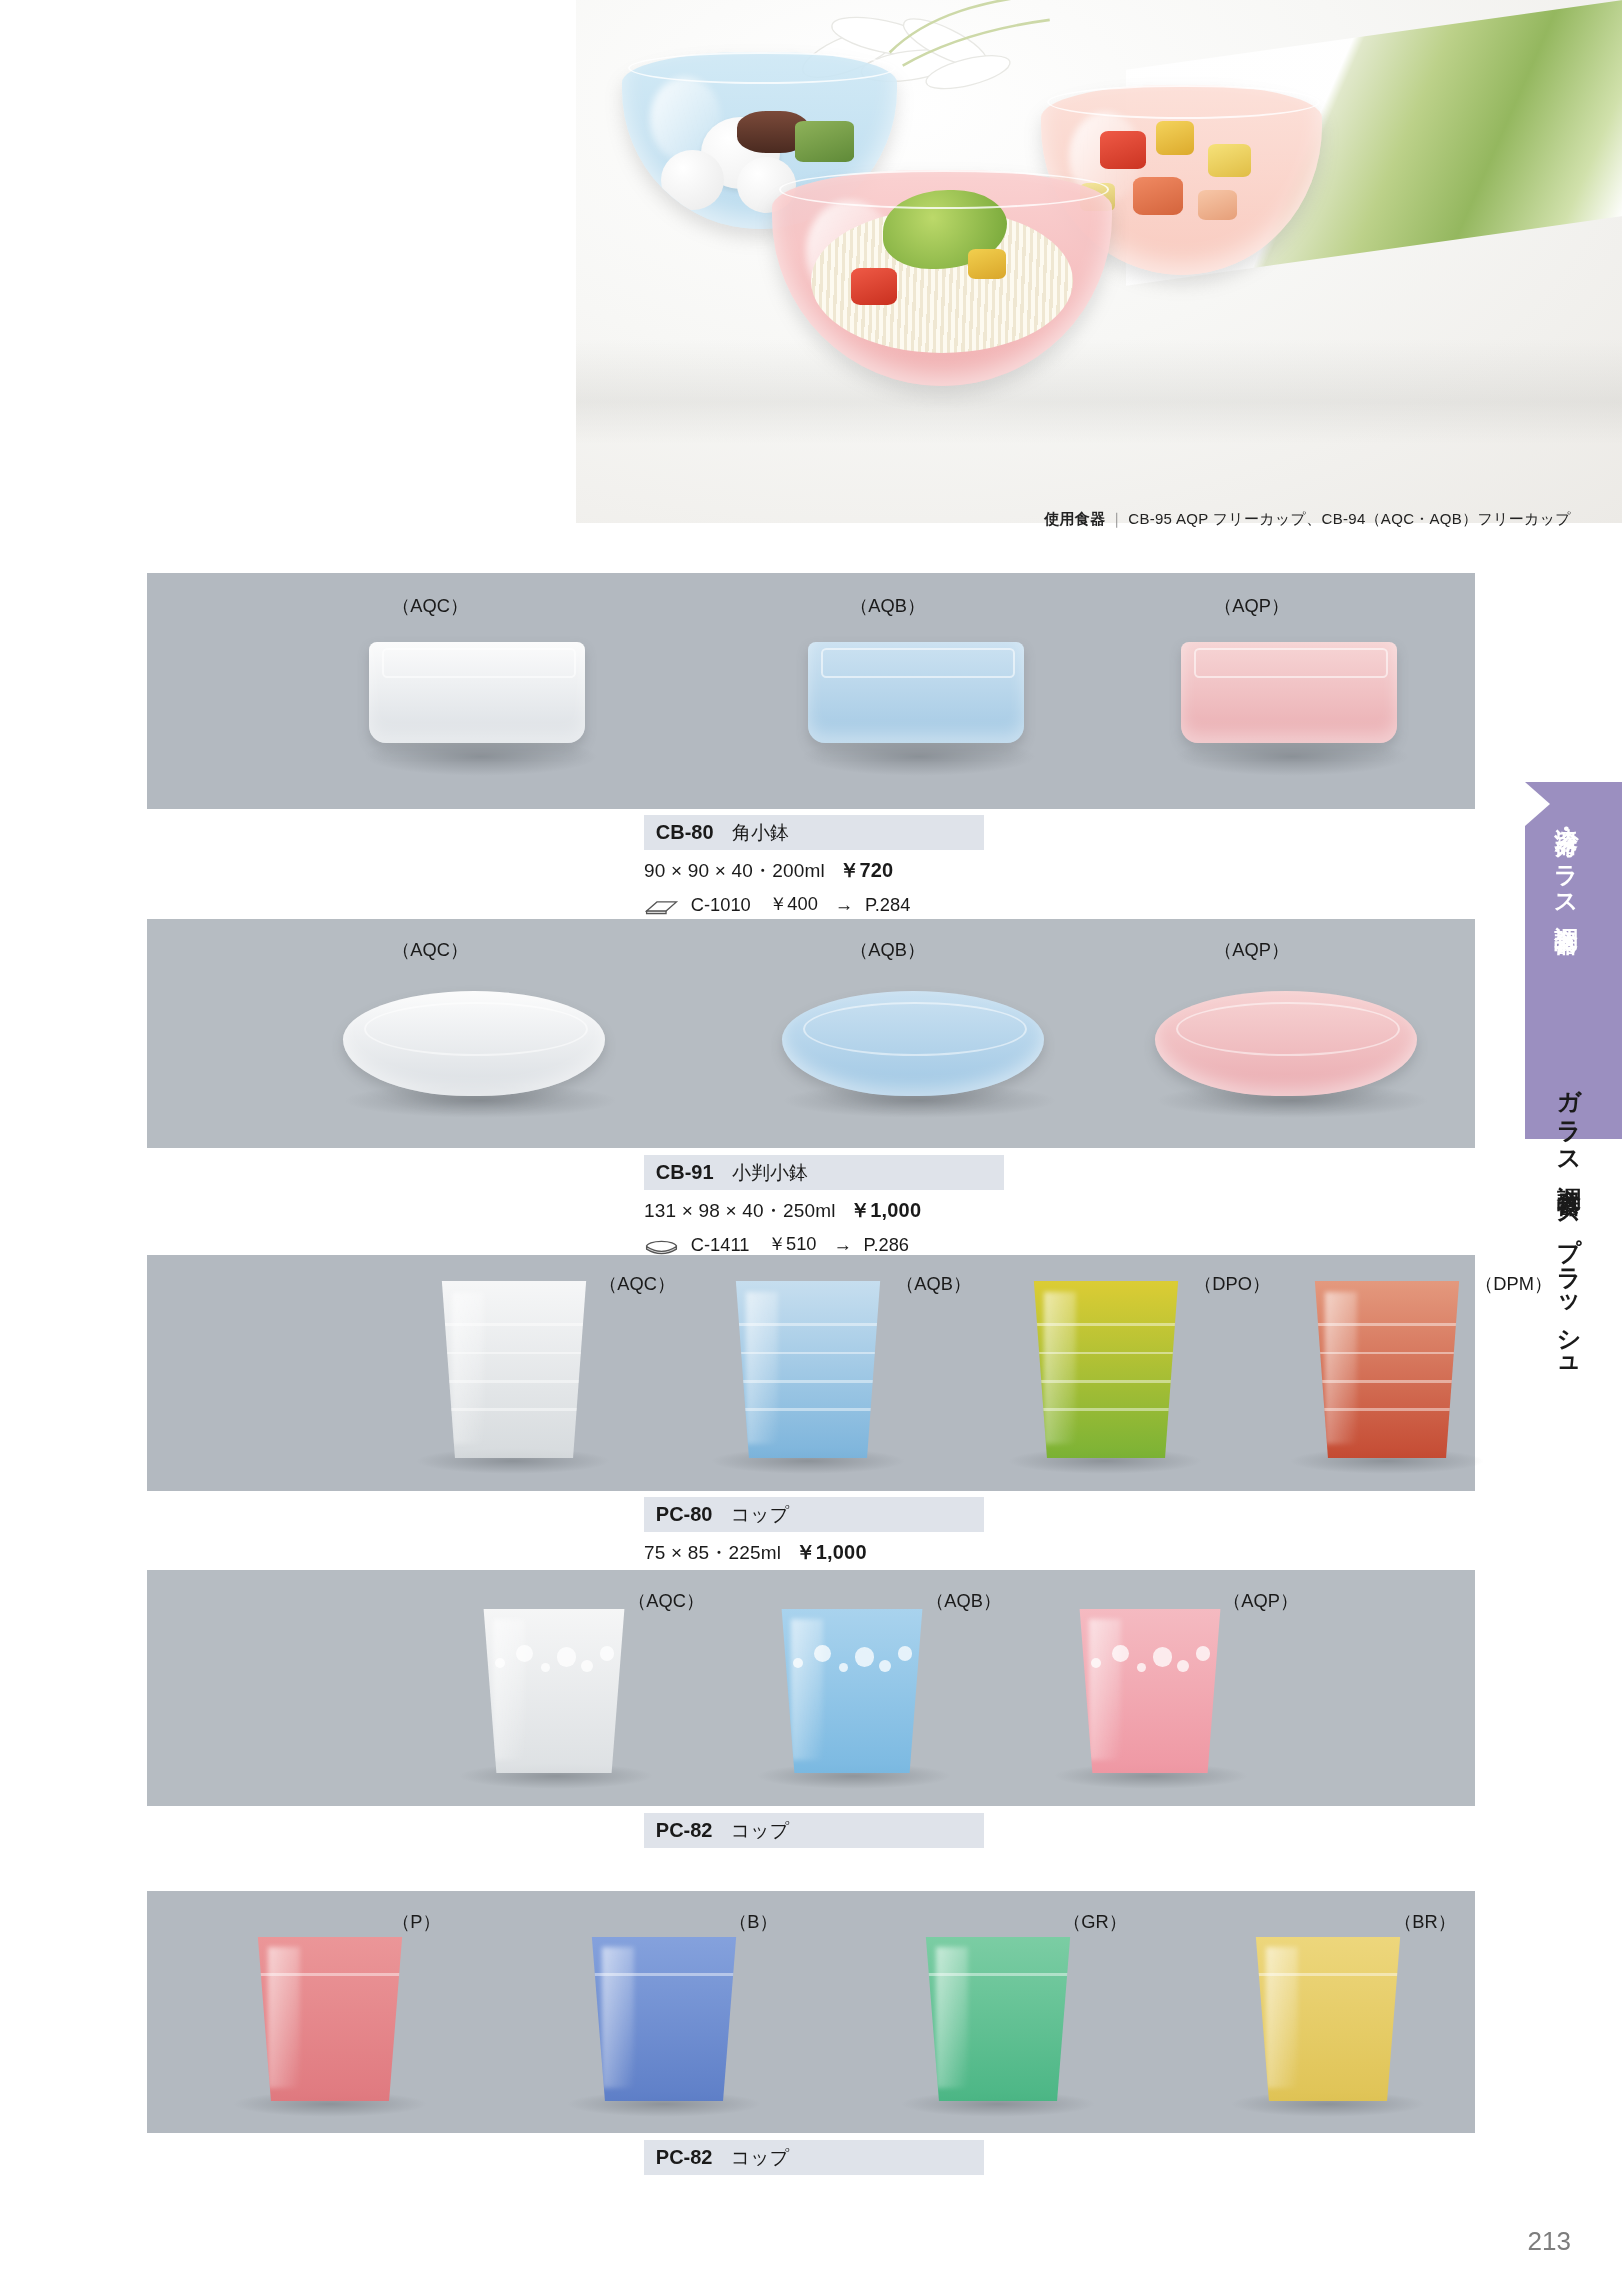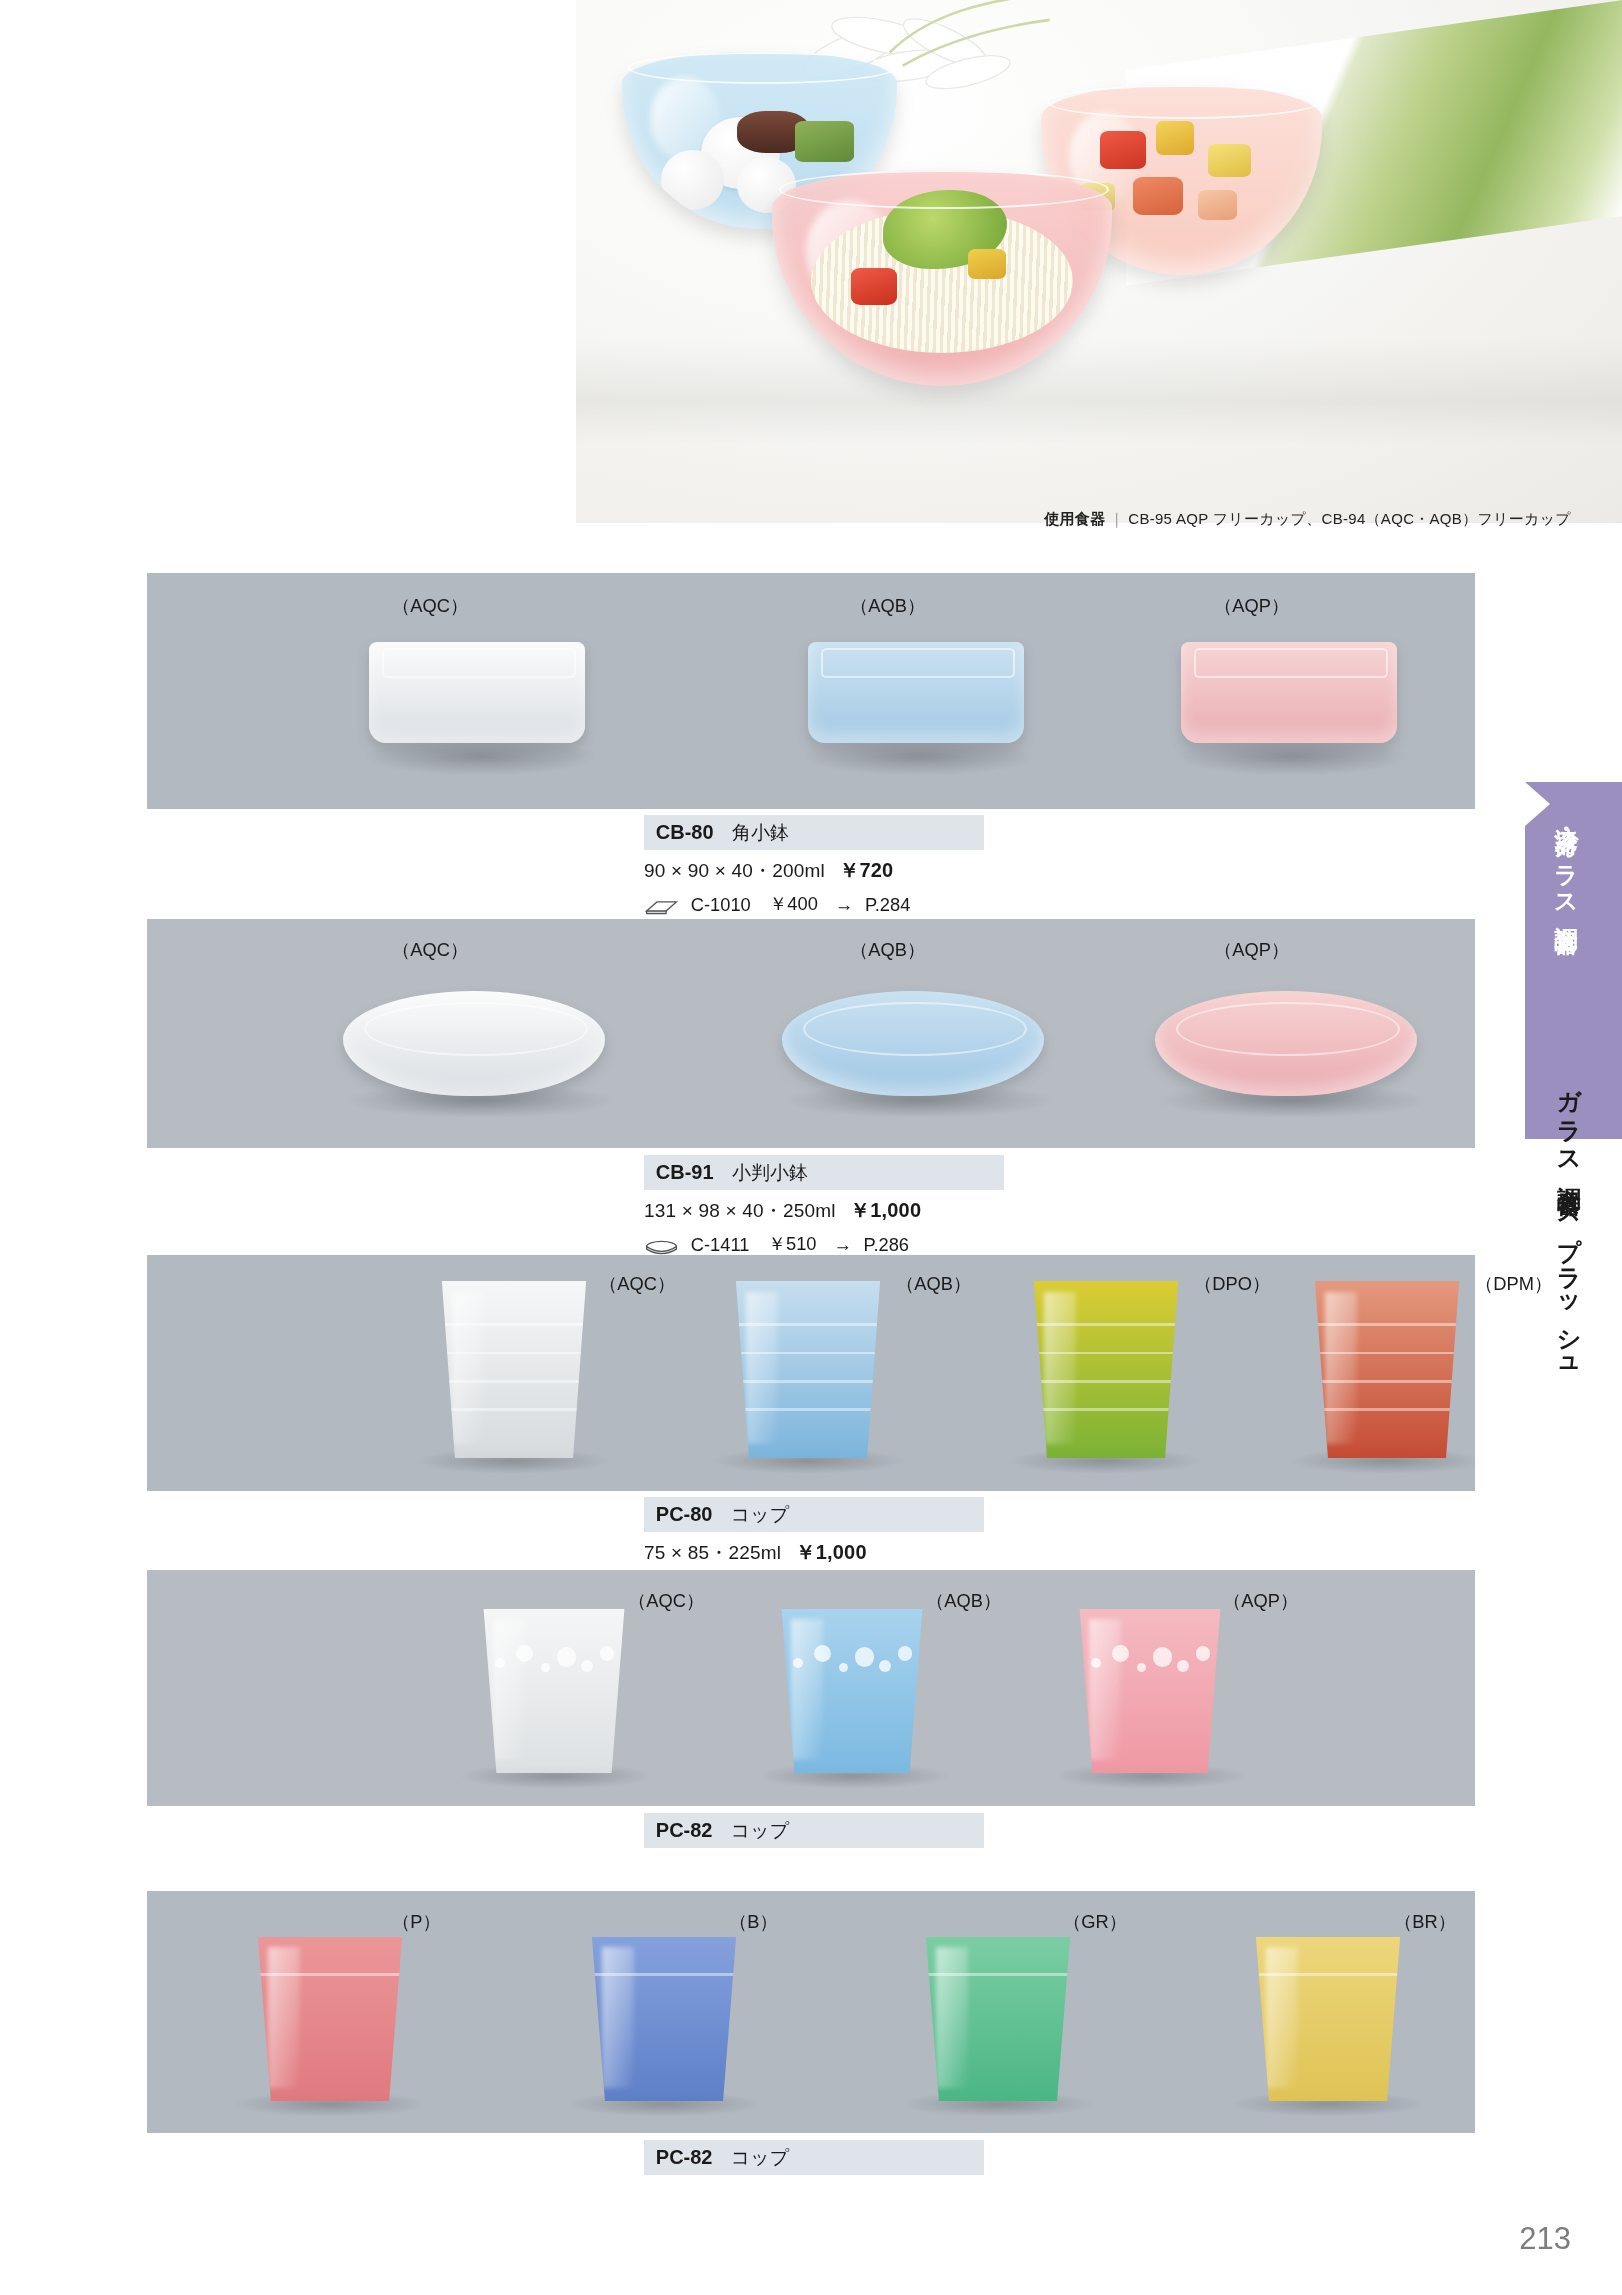--- a/index.html
+++ b/index.html
@@ -185,21 +185,21 @@
     border-left:25px solid #fff;border-top:22px solid transparent;border-bottom:22px solid transparent;
   }
   .side-label{
     position:absolute;right:38px;top:1073px;
     writing-mode:vertical-rl;
     font-size:24px;font-weight:700;color:#1a1a1a;letter-spacing:.16em;
   }
 
   .page-num{
     position:absolute;right:52px;bottom:38px;
-    font-size:31px;color:#7d7d7d;font-weight:400;
+    font-size:26px;color:#7d7d7d;font-weight:400;
   }
 </style>
 </head>
 <body>
 
 <div class="page">
 
   <div class="hero">
     <div class="leaf"></div>
     <svg class="lily" viewBox="0 0 430 220">

